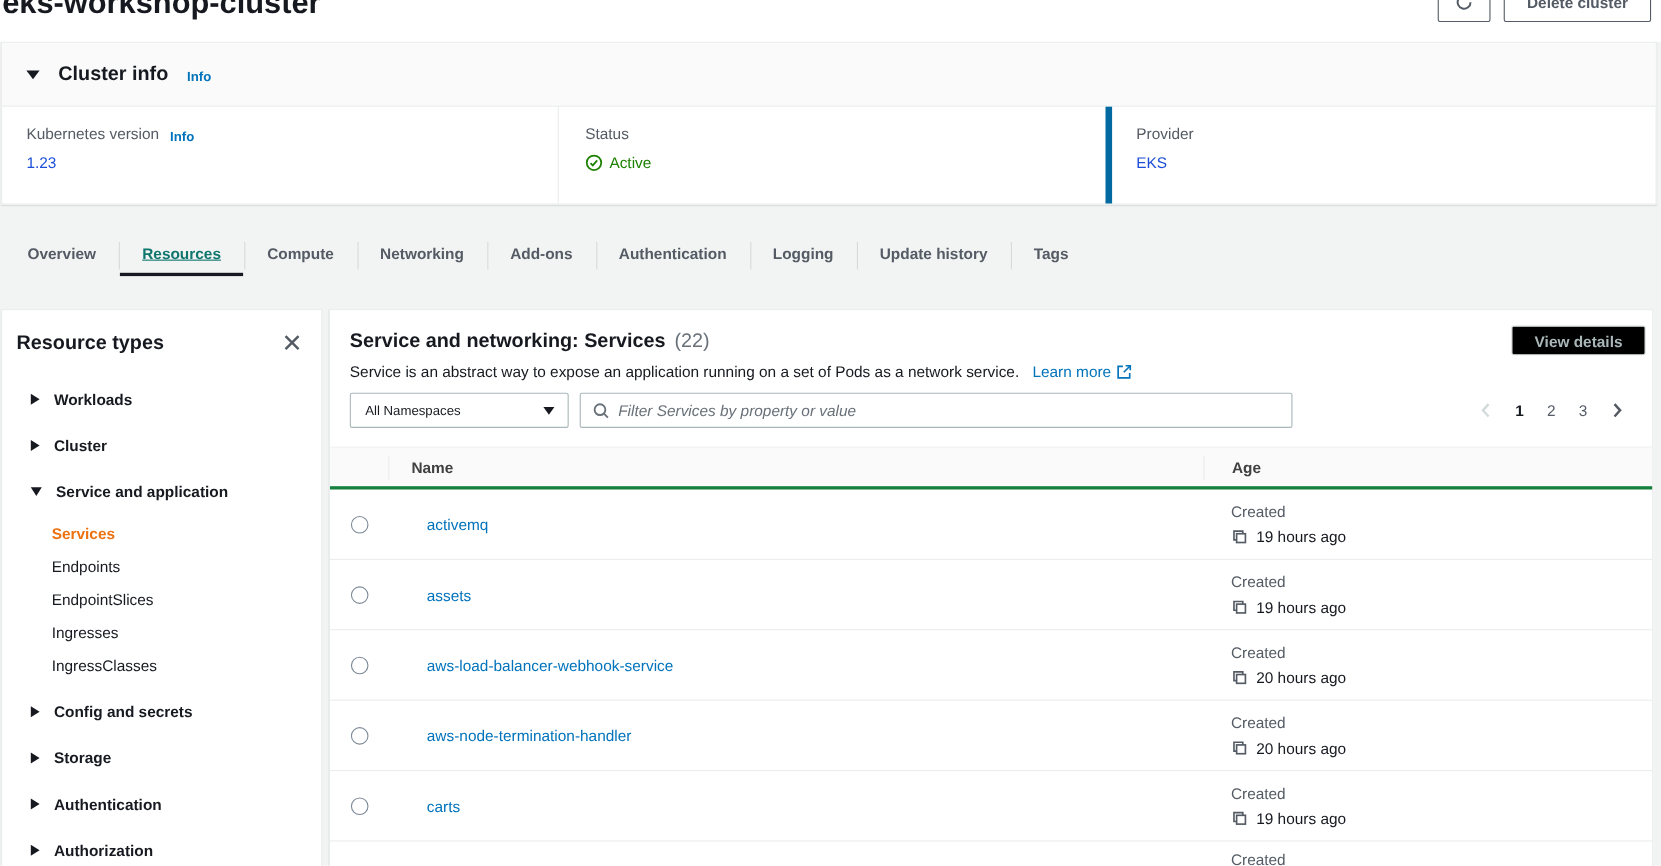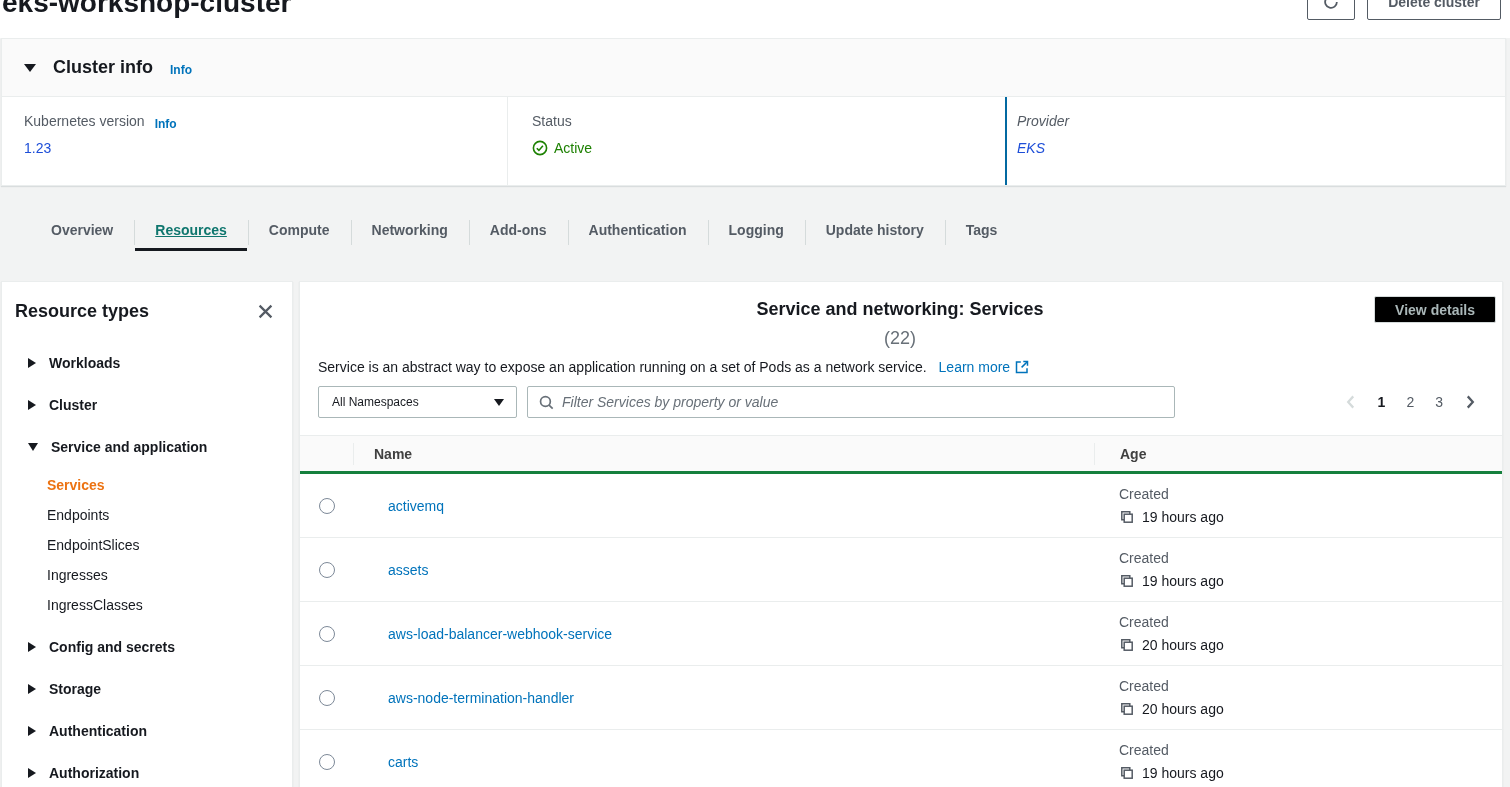--- a/index.html
+++ b/index.html
@@ -37,27 +37,27 @@
     height:58px; background:#fafafa; border-bottom:1px solid #eaeded;
     display:flex; align-items:center; padding-left:22px; gap:17px;
   }
   .tri-down { width:0; height:0; border-left:6px solid transparent; border-right:6px solid transparent; border-top:8px solid #16191f; }
   .card-title { font-size:18px; font-weight:700; }
   .info-link { font-size:12px; font-weight:700; color:#0073bb; cursor:pointer; position:relative; top:2px; }
   .card-body { display:flex; height:88px; }
   .col { padding:16px 0 0 24px; }
   .col1 { width:505px; padding-left:22px; }
   .col2 { width:498px; border-left:1px solid #eaeded; }
-  .col3 { flex:1; border-left:2px solid #0369a1; padding-left:10px;font-style:italic; }
+  .col3 { flex:1; border-left:6px solid #0369a1; padding-left:22px; }
   .field-label { font-size:14px; color:#545b64; margin-bottom:11px; display:flex; gap:10px; align-items:baseline; }
   .field-value { font-size:14px; color:#1d4ed8; }
   .status-value { display:flex; align-items:center; gap:6px; color:#1d8102; }
 
   
-  .tabs { position:absolute; top:211px; left:30px; display:flex; }
+  .tabs { position:absolute; top:211px; left:4px; display:flex; }
   .tab {
     padding:11px 21px 13px; font-size:14px; font-weight:700; color:#545b64;
     position:relative; cursor:pointer; white-space:nowrap;
   }
   .tab + .tab::before { content:''; position:absolute; left:0; top:9px; height:25px; width:1px; background:#d5dbdb; }
   .tab.active { color:#0f766e;text-decoration:underline; }
   .tab.active::after { content:''; position:absolute; left:1px; right:1px; bottom:0; height:3px; background:#16191f; }
 
   
   .sidebar {
@@ -76,21 +76,21 @@
   .caret-d { width:0; height:0; border-left:5px solid transparent; border-right:5px solid transparent; border-top:8px solid #16191f; }
   .tree-sub { padding:2px 0 6px 0; }
   .tree-sub-item { padding:7px 0 7px 45px; font-size:14px; color:#16191f; cursor:pointer; }
   .tree-sub-item.selected { color:#ec7211; font-weight:700; }
 
   .main {
     position:absolute; top:281px; left:299px; width:1204px; height:600px;
     background:#fff; border:1px solid #eaeded; box-shadow:0 1px 1px 0 rgba(0,28,36,.1);
   }
   .main-header { padding:17px 20px 0 18px; position:relative; }
-  .main-title-row { display:flex; align-items:center; gap:8px;flex-direction:column; }
+  .main-title-row { display:flex; align-items:flex-start; gap:8px; }
   .main-title { font-size:18px; font-weight:700; }
   .main-count { font-size:18px; color:#687078; font-weight:400; }
   .main-desc { margin-top:10px; font-size:14px; color:#16191f; display:flex; align-items:center; gap:6px; }
   .learn-more { color:#0073bb; cursor:pointer; margin-left:6px; display:flex; align-items:center; gap:4px; }
   .btn-disabled {
     position:absolute; top:14px; right:6px; height:27px;
     background:#000000; border:1px solid #d5dbdb; border-radius:2px;
     color:#aab7b8; font-weight:700; font-size:14px; padding:0 20px;
     display:flex; align-items:center;
   }

